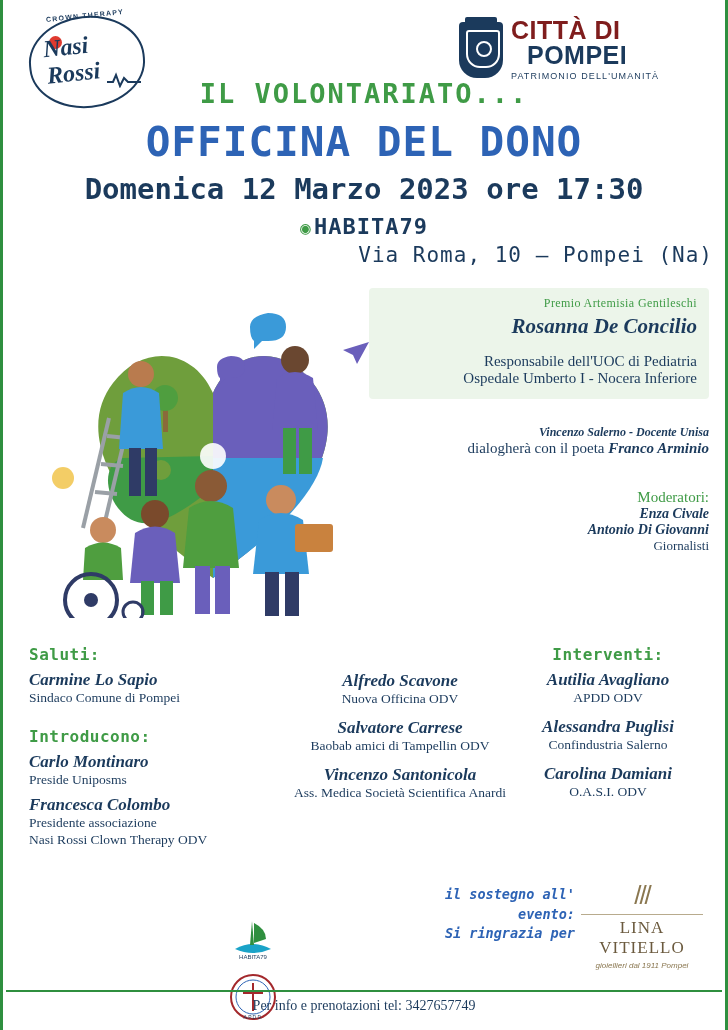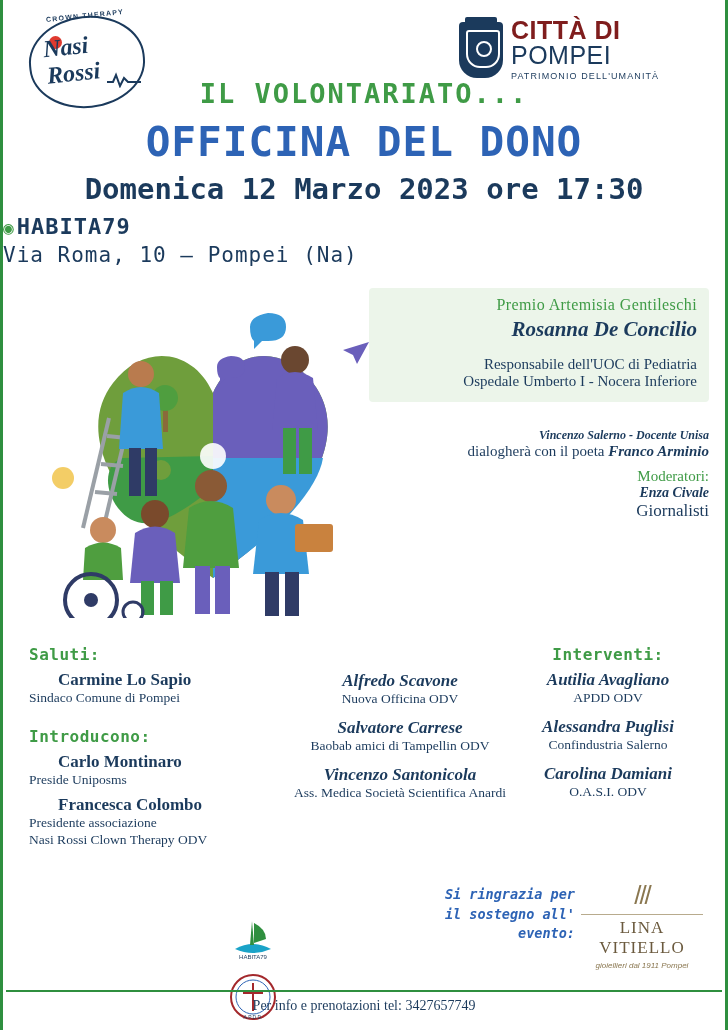--- a/index.html
+++ b/index.html
@@ -66,78 +66,78 @@
   .crest .inner{
     position:absolute;left:7px;top:8px;width:30px;height:34px;
     border:2px solid #ffffff;border-radius:3px 3px 14px 14px;
   }
   .crest .inner:after{
     content:"";position:absolute;left:8px;top:9px;width:12px;height:12px;
     border:2px solid #ffffff;border-radius:50%;
   }
   .citta-text{line-height:1;}
   .citta-text .l1{font-size:25px;font-weight:bold;color:#7f1d1d;letter-spacing:.5px;}
-  .citta-text .l2{font-size:25px;font-weight:normal;color:#1b3a5c;letter-spacing:.5px;}
+  .citta-text .l2{font-size:25px;font-weight:bold;color:#1b3a5c;letter-spacing:.5px;margin-left:16px;}
   .citta-text .l3{font-size:9px;color:#1b3a5c;letter-spacing:1.1px;margin-top:4px;}
 
   .kicker{
     position:absolute;left:0;right:0;top:78px;text-align:center;
     font-size:27px;font-weight:bold;color:#3f9b46;letter-spacing:2px;
     font-family:"DejaVu Sans Mono", monospace;
   }
   .title{
     position:absolute;left:0;right:0;top:118px;text-align:center;
     font-size:41px;font-weight:bold;color:#2d63b5;letter-spacing:1px;
     font-family:"DejaVu Sans Mono", monospace;
   }
   .datetime{
     position:absolute;left:0;right:0;top:172px;text-align:center;
     font-size:29px;font-weight:bold;color:#1b3a5c;letter-spacing:0px;
     font-family:"DejaVu Sans Mono", monospace;
   }
   .venue{
-    position:absolute;left:0;right:0;top:214px;text-align:left;
+    position:absolute;left:0;right:0;top:214px;text-align:center;
     font-size:22px;font-weight:bold;color:#1b3a5c;letter-spacing:1px;
     font-family:"DejaVu Sans Mono", monospace;
   }
   .venue .pin{color:#3f9b46;font-size:18px;margin-right:2px;}
   .address{
-    position:absolute;left:0;right:0;top:243px;text-align:left;
+    position:absolute;left:0;right:12px;top:243px;text-align:right;
     font-size:21px;color:#1b3a5c;letter-spacing:1px;
     font-family:"DejaVu Sans Mono", monospace;
   }
 
   
   .illus{position:absolute;left:40px;top:278px;width:340px;height:340px;}
 
   
   .right-col{
     position:absolute;right:16px;top:288px;width:340px;text-align:right;
     font-family:"Liberation Serif", serif;color:#1b3a5c;
   }
   .premio-box{
     background:#ecf5ea;border-radius:4px;padding:8px 12px 12px 12px;
   }
-  .premio-title{font-size:16px;color:#3f9b46;letter-spacing:.4px;}
+  .premio-title{font-size:12px;color:#3f9b46;letter-spacing:.4px;}
   .premio-name{font-size:21px;font-weight:bold;font-style:italic;margin-top:3px;}
   .premio-role{font-size:15px;margin-top:14px;}
   .premio-hosp{font-size:15px;}
   .dialogo{margin-top:26px;font-size:15px;}
   .dialogo .b{font-weight:bold;font-style:italic;font-size:12px;}
-  .moder-label{margin-top:8px;font-size:15px;color:#3f9b46;}
+  .moder-label{margin-top:32px;font-size:15px;color:#3f9b46;}
   .moder-name{font-size:14px;font-weight:bold;font-style:italic;}
-  .moder-sub{font-size:17px;}
+  .moder-sub{font-size:13px;}
 
   
   .col-left{
     position:absolute;left:26px;top:645px;width:280px;
     font-family:"Liberation Serif", serif;
   }
   .sect-label{color:#3f9b46;font-size:16px;font-weight:bold;font-family:"DejaVu Sans Mono", monospace;letter-spacing:.5px;}
-  .p-name{font-size:17px;font-weight:bold;margin-top:6px;margin-left:29px;}
+  .p-name{font-size:17px;font-weight:bold;font-style:italic;margin-top:6px;}
   .p-role{font-size:13.5px;line-height:1.25;}
   .blockgap{height:20px;}
 
   .col-mid{
     position:absolute;left:262px;top:645px;width:270px;text-align:center;
     font-family:"Liberation Serif", serif;
   }
   .col-right{
     position:absolute;right:22px;top:645px;width:190px;text-align:center;
     font-family:"Liberation Serif", serif;
@@ -290,20 +290,21 @@
       <div class="premio-hosp">Ospedale Umberto I - Nocera Inferiore</div>
     </div>
 
     <div class="dialogo">
       <div class="b">Vincenzo Salerno - Docente Unisa</div>
       <div><span>dialogherà con il poeta </span><b><i>Franco Arminio</i></b></div>
     </div>
 
     <div class="moder-label">Moderatori:</div>
     <div class="moder-name">Enza Civale</div>
+    <div class="moder-name">Antonio Di Giovanni</div>
     <div class="moder-sub">Giornalisti</div>
   </div>
 
   <div class="col-left">
     <div class="sect-label">Saluti:</div>
     <div class="p-name">Carmine Lo Sapio</div>
     <div class="p-role">Sindaco Comune di Pompei</div>
 
     <div class="blockgap"></div>
 
@@ -329,22 +330,22 @@
     <div class="interventi-label" style="margin-bottom:6px">Interventi:</div>
     <div class="i-name">Autilia Avagliano</div>
     <div class="i-role">APDD ODV</div>
     <div class="i-name">Alessandra Puglisi</div>
     <div class="i-role">Confindustria Salerno</div>
     <div class="i-name">Carolina Damiani</div>
     <div class="i-role">O.A.S.I. ODV</div>
   </div>
 
   <div class="thanks">
+    <div>il sostegno all' evento:</div>
     <div>Si ringrazia per</div>
-    <div>il sostegno all' evento:</div>
   </div>
 
   <div class="vitiello">
     <div class="mark">///</div>
     <div class="rule"></div>
     <div class="nm">LINA VITIELLO</div>
     <div class="sub">gioiellieri dal 1911 Pompei</div>
   </div>
 
   <div class="sponsors">

